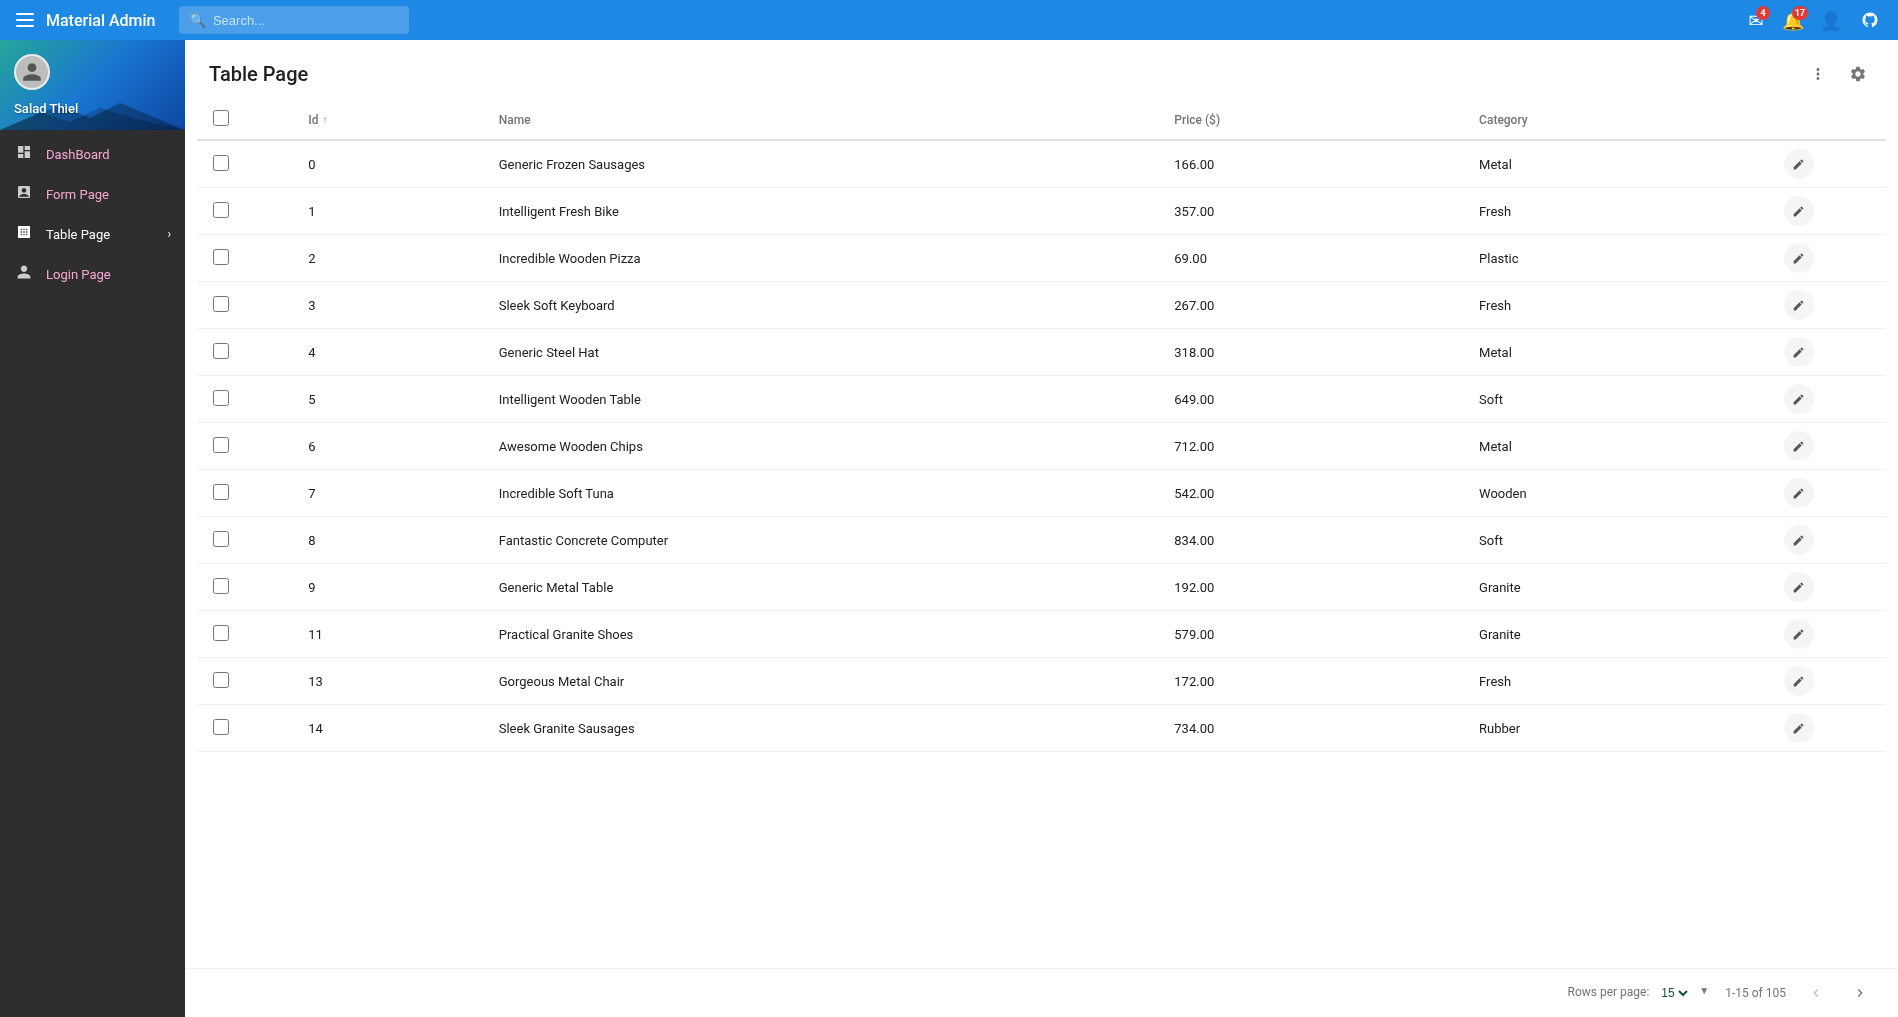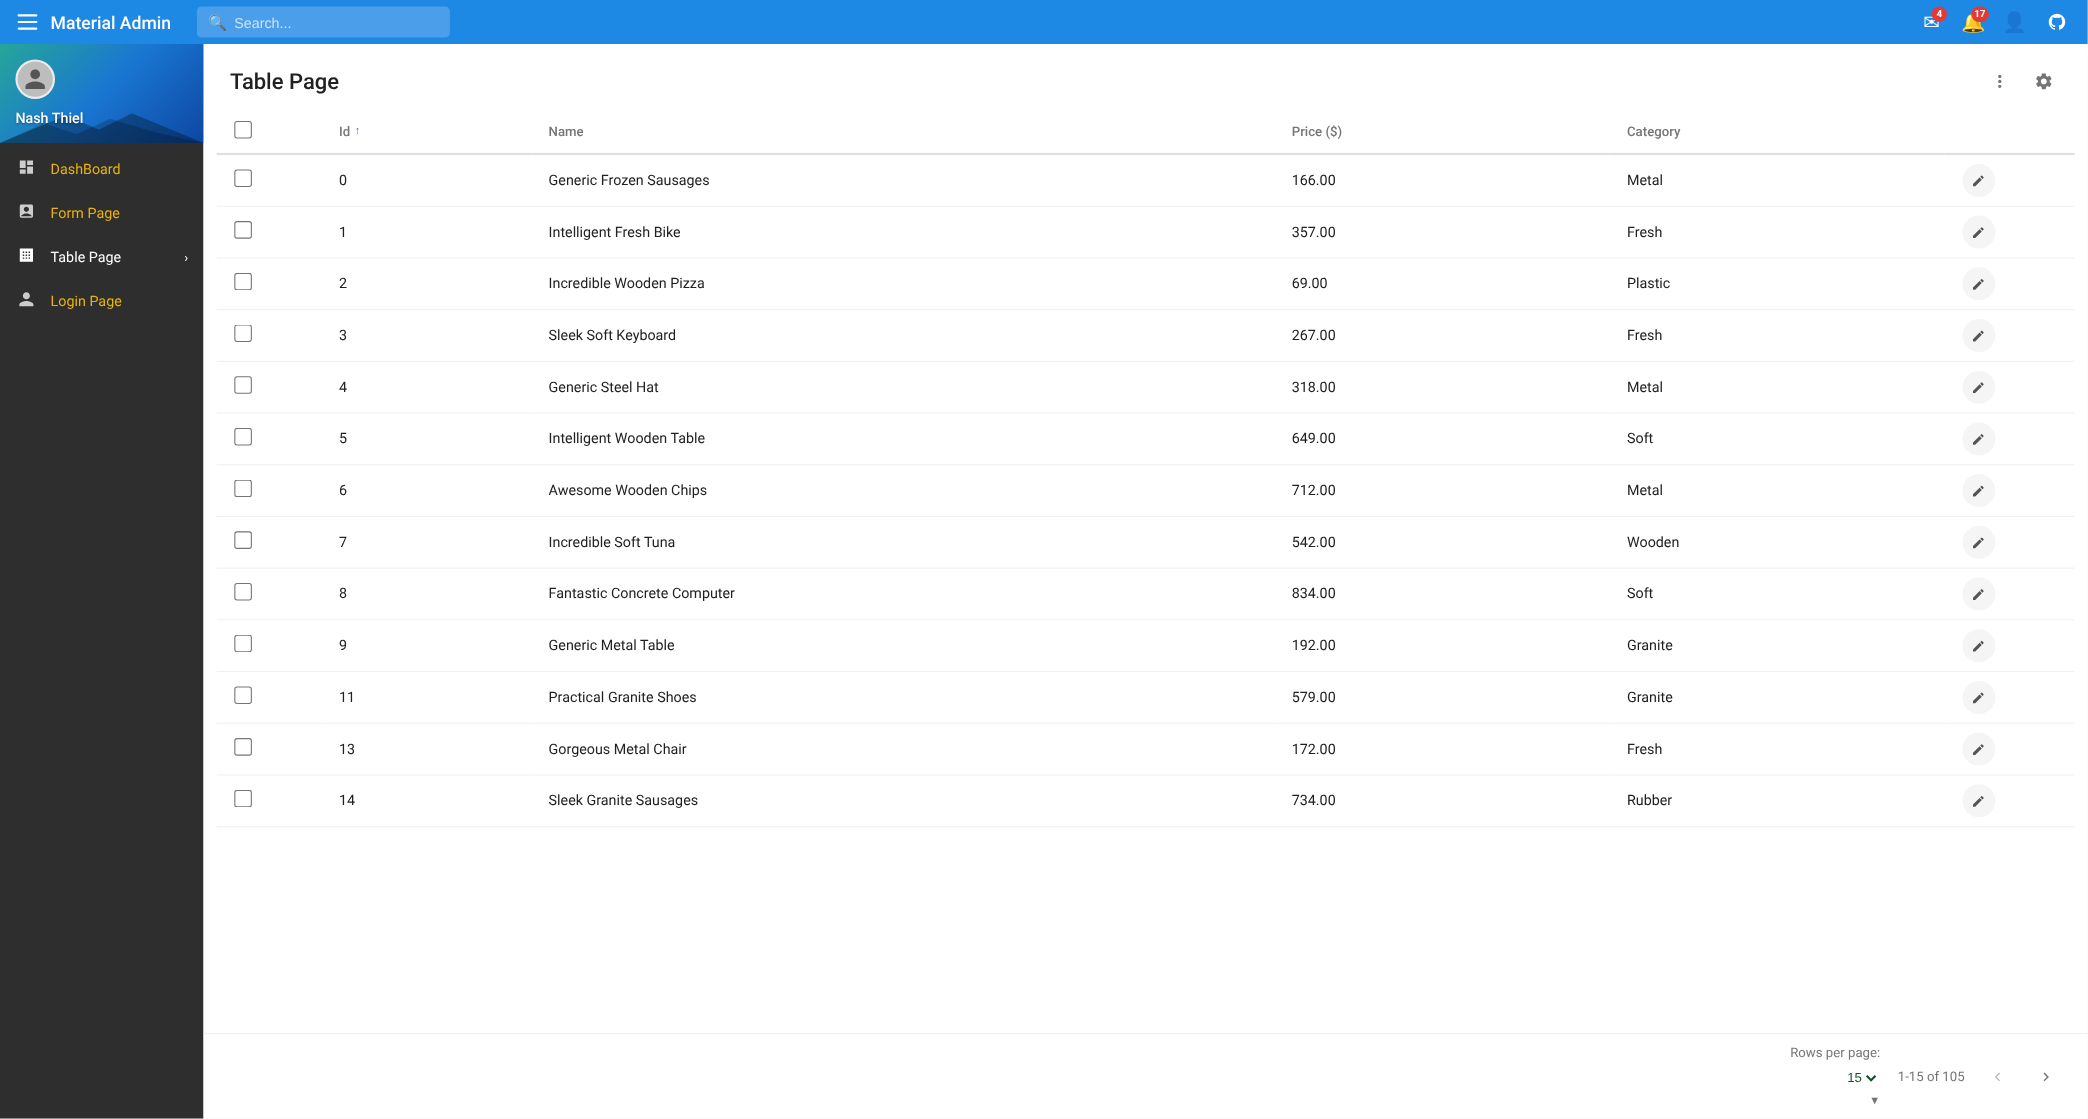--- a/index.html
+++ b/index.html
@@ -129,21 +129,21 @@
       font-size: 13px;
       font-weight: 500;
       text-shadow: 0 1px 2px rgba(0,0,0,0.4);
     }
 
     .sidebar-nav { padding: 4px 0; }
     .sidebar-item {
       display: flex;
       align-items: center;
       padding: 10px 14px;
-      color: #eab308;
+      color: #f9a8d4;
       cursor: pointer;
       font-size: 13px;
       gap: 12px;
       position: relative;
     }
     .sidebar-item.active { color: white; }
     .sidebar-item-icon { font-size: 16px; width: 20px; text-align: center; }
     .sidebar-item-label { flex: 1; }
     .sidebar-item-arrow { font-size: 12px; }
 
@@ -269,23 +269,22 @@
       align-items: center;
       justify-content: flex-end;
       padding: 10px 24px;
       font-size: 12px;
       color: #757575;
       border-top: 1px solid #f0f0f0;
       gap: 16px;
     }
     .rows-per-page {
       display: flex;
-      align-items: flex-end;
+      align-items: flex-start;
       gap: 8px;
-      flex-direction: column;
     }
     .rows-per-page-select {
       border: none;
       background: transparent;
       font-size: 12px;
       color: #14532d;
       cursor: pointer;
     }
     .pagination-range { color: #757575; }
     .pagination-btn {
@@ -360,21 +359,21 @@
 
       <svg class="sidebar-mountain" viewBox="0 0 185 30" height="30">
         <polygon points="0,30 60,5 90,18 120,3 185,30" fill="rgba(0,0,0,0.3)"></polygon>
         <polygon points="0,30 40,12 70,22 100,8 140,20 185,30" fill="rgba(0,0,0,0.2)"></polygon>
       </svg>
       <div class="sidebar-avatar">
         <svg width="22" height="22" viewBox="0 0 24 24" fill="#555">
             <path d="M12 12c2.7 0 4.8-2.1 4.8-4.8S14.7 2.4 12 2.4 7.2 4.5 7.2 7.2 9.3 12 12 12zm0 2.4c-3.2 0-9.6 1.6-9.6 4.8v2.4h19.2v-2.4c0-3.2-6.4-4.8-9.6-4.8z"></path>
           </svg>
       </div>
-      <span class="sidebar-username">Nash Thiel</span>
+      <span class="sidebar-username">Salad Thiel</span>
     </div>
     <nav class="sidebar-nav">
       <div class="sidebar-item">
         <span class="sidebar-item-icon">
           <svg width="16" height="16" viewBox="0 0 24 24" fill="#ccc">
               <path d="M3 13h8V3H3v10zm0 8h8v-6H3v6zm10 0h8V11h-8v10zm0-18v6h8V3h-8z"></path>
             </svg>
         </span>
         <span class="sidebar-item-label">DashBoard</span>
       </div>

